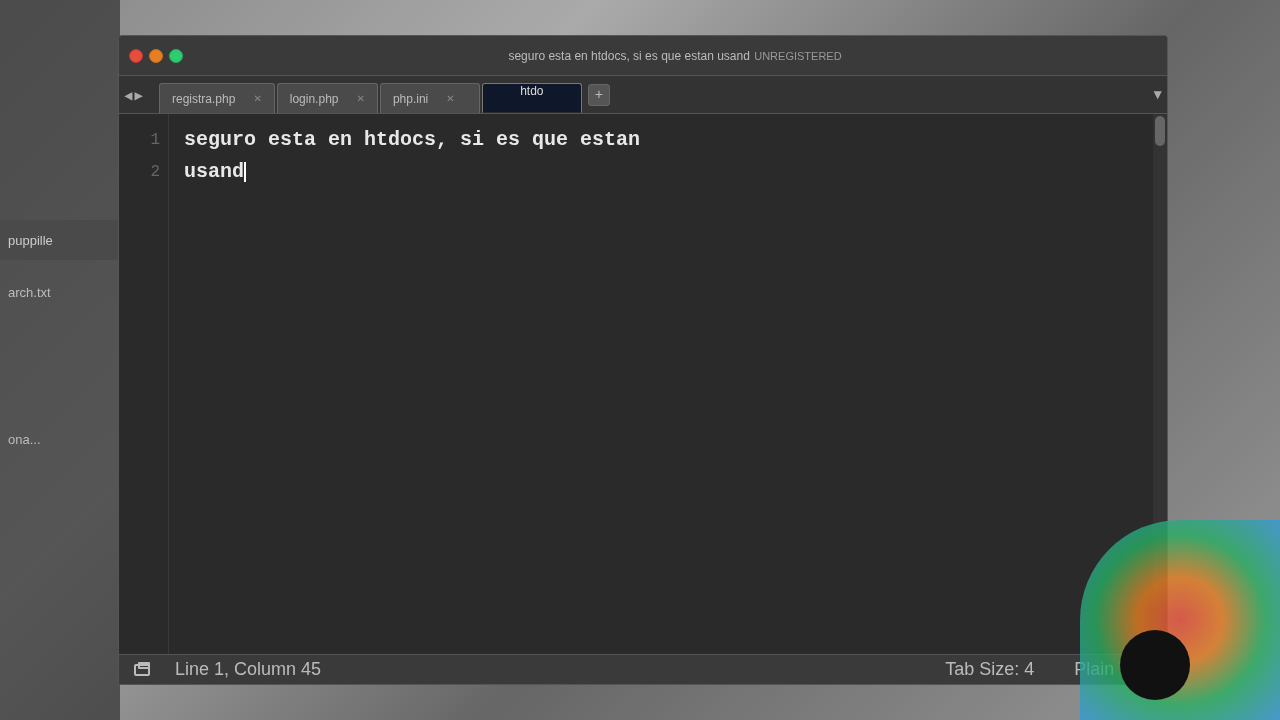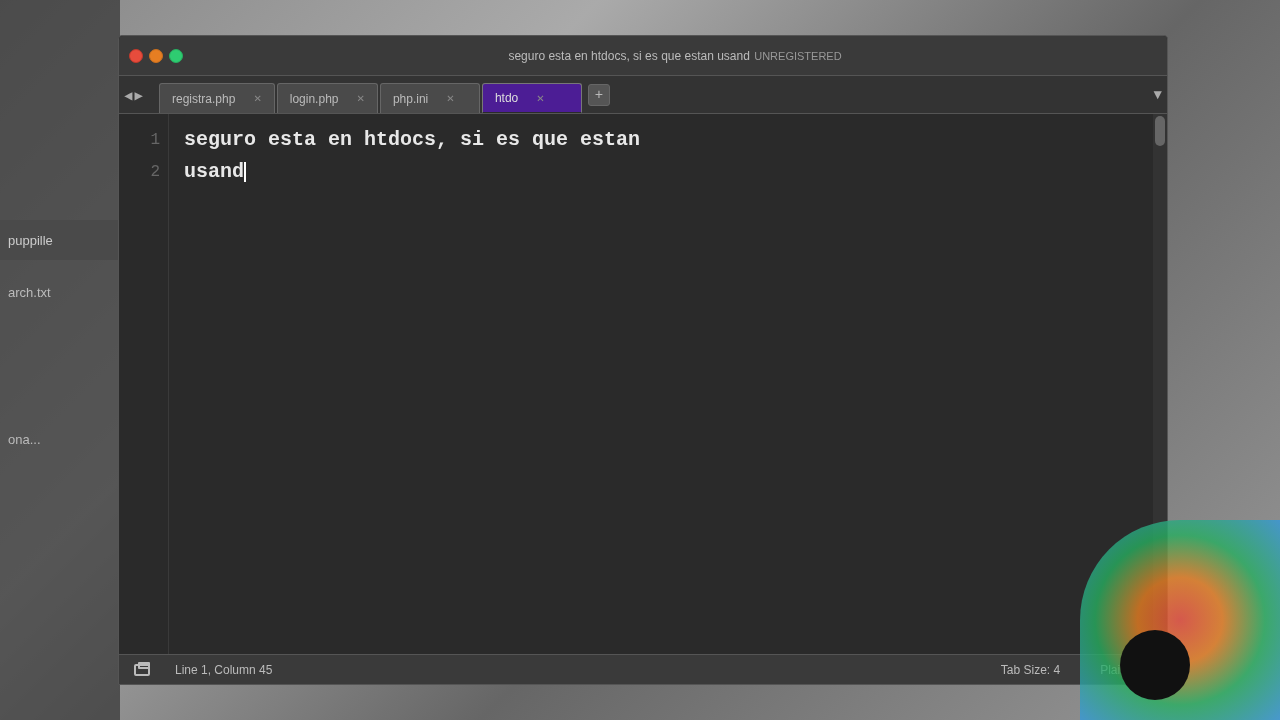--- a/index.html
+++ b/index.html
@@ -191,24 +191,25 @@
       gap: 16px;
       cursor: pointer;
       font-family: sans-serif;
       font-size: 12px;
       color: #bbb;
       border-radius: 3px 3px 0 0;
       min-width: 100px;
     }
 
     .tab.active {
-      background: #4c1d95;
+      background: #0f172a;
       color: #ddd;
       border-color: #777;
       border-bottom: 1px solid #2a2a2a;
+      flex-direction: column;
     }
 
     .tab-close {
       font-size: 10px;
       color: #888;
       margin-left: 2px;
     }
 
     .tab-add {
       width: 22px;
@@ -308,21 +309,21 @@
 
     
     .status-bar {
       height: 30px;
       background: #3a3a3a;
       display: flex;
       align-items: center;
       padding: 0 15px;
       border-top: 1px solid #555;
       color: #bbb;
-      font-size: 12px;
+      font-size: 18px;
       font-family: sans-serif;
       gap: 20px;
       flex-shrink: 0;
     }
 
     .status-bar-icon {
       width: 16px;
       height: 12px;
       border: 2px solid #bbb;
       border-radius: 2px;

